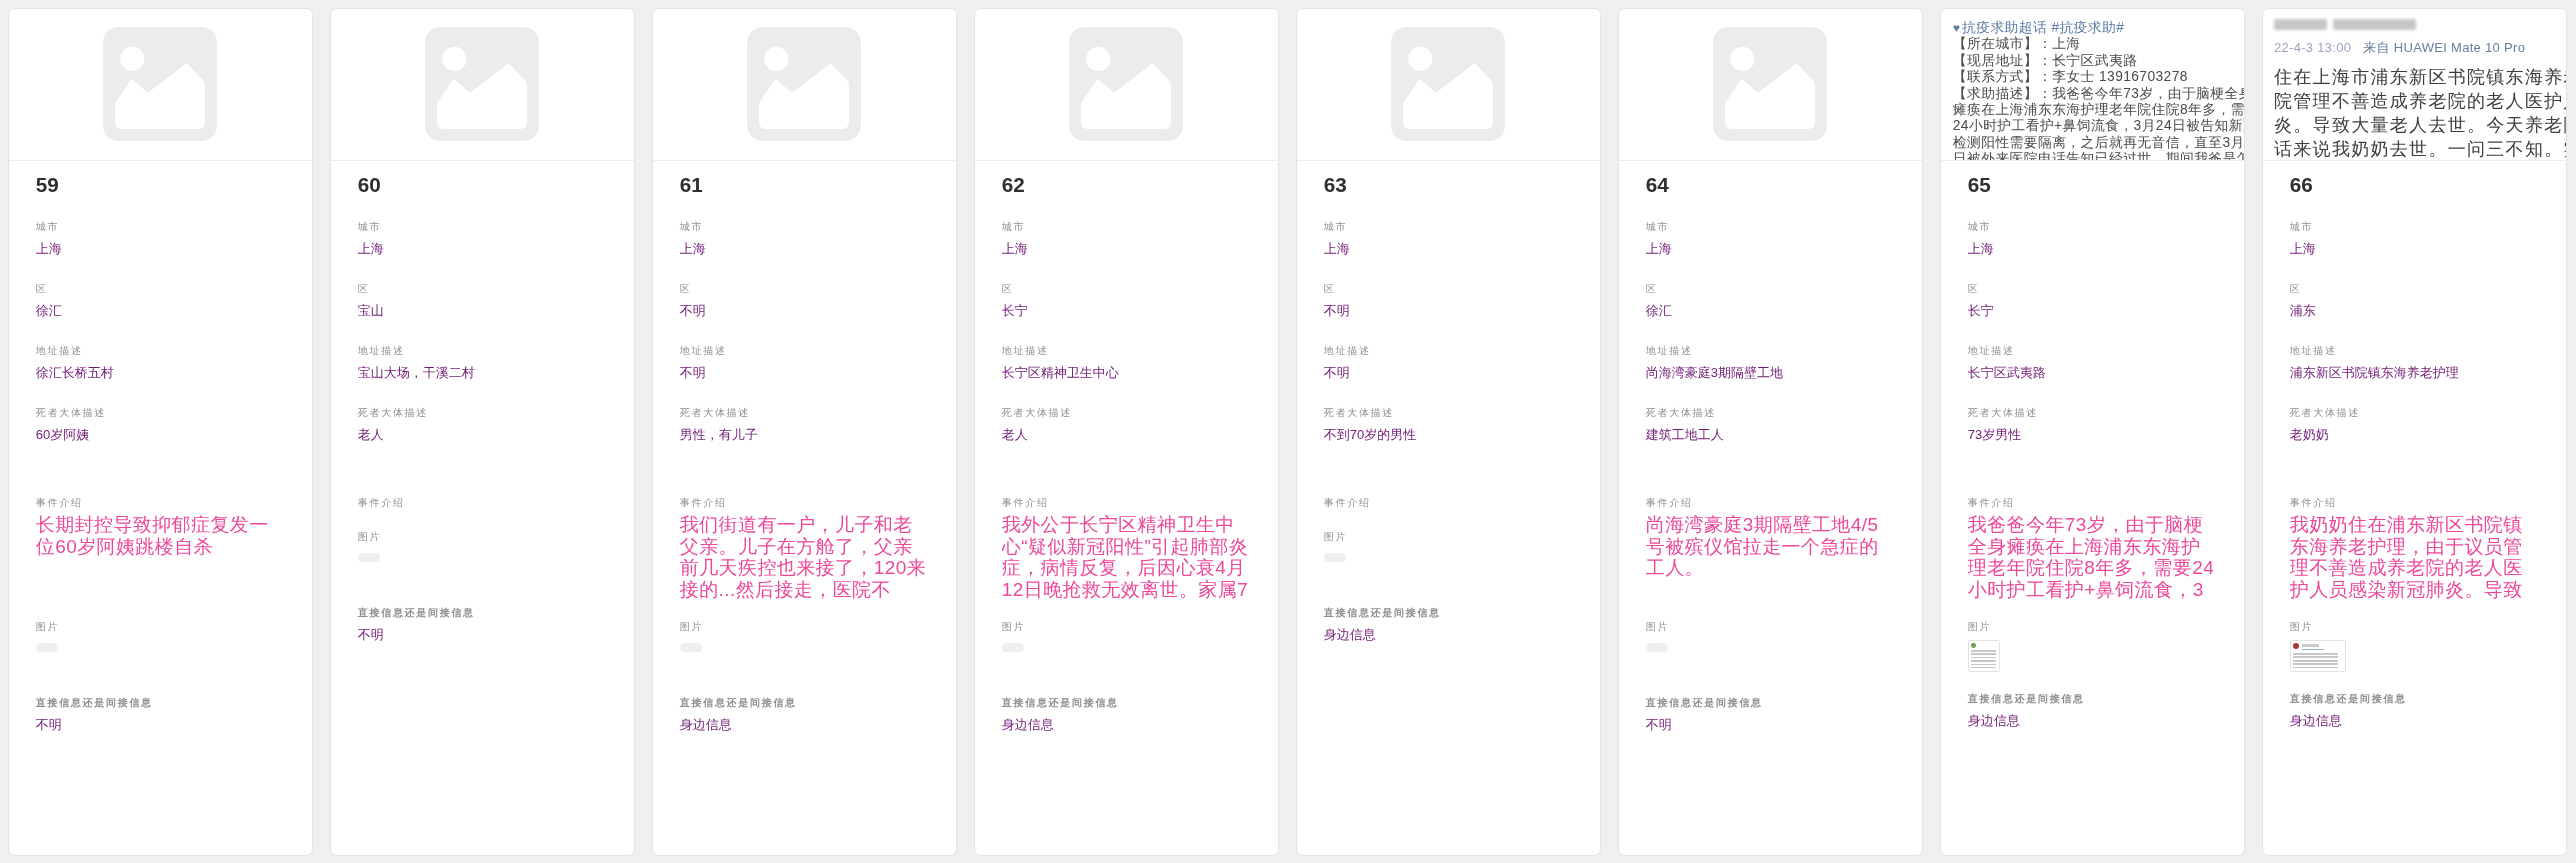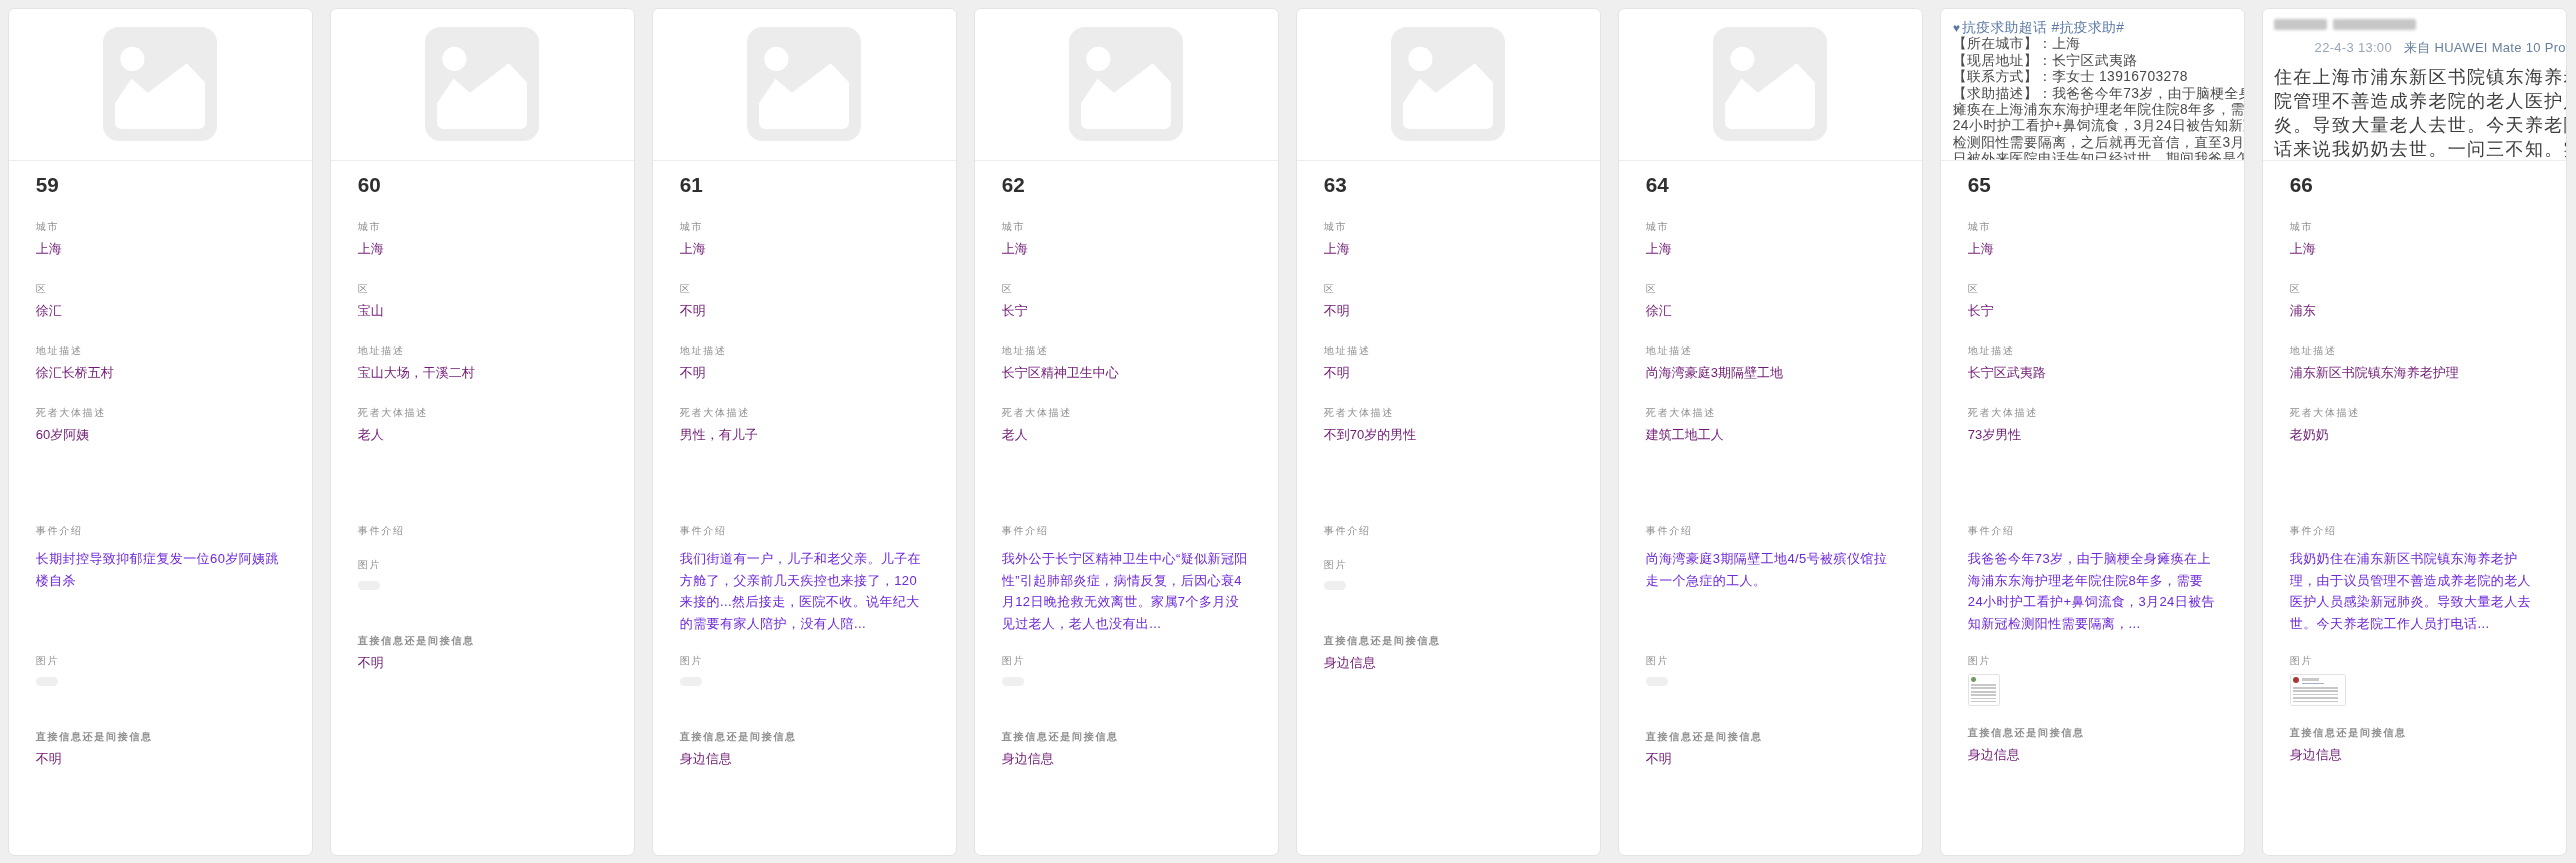--- a/index.html
+++ b/index.html
@@ -33,32 +33,32 @@
   .cover-help .line { overflow:hidden; }
   .cover-help .line.blue { color:#5b7aa6; }
   .cover-help .sticon { display:inline-block; margin-right:1.7px; color:#5b7aa6; font-size:12px; }
   .cutbar { margin-top:3.4px; width:271px; height:8.6px; background:#c9c9c9; opacity:.55; filter:blur(1.7px); border-radius:1.7px; }
   
   .cover-weibo { padding:10.3px 0 0 11.2px; white-space:nowrap; }
   .wb-name { display:flex; gap:6px; filter:blur(1.4px); }
   .wb-bar { height:11.2px; background:#c6c6c6; border-radius:1.7px; }
   .wb-bar.b1 { width:53px; }
   .wb-bar.b2 { width:83px; }
-  .wb-meta { margin-top:8.6px; font-size:13px; letter-spacing:0.3px; filter:blur(0.3px);text-align:right; }
+  .wb-meta { margin-top:8.6px; font-size:13px; letter-spacing:0.3px; filter:blur(0.3px); }
   .wb-date { color:#9aa6bb; margin-right:12px; }
   .wb-src  { color:#67809f; }
   .wb-lines { margin-top:7.8px; font-size:18px; line-height:24px; color:#3d3d3d; letter-spacing:1.3px; filter:blur(0.4px); overflow:hidden; }
   .wb-lines .line { overflow:hidden; white-space:nowrap; }
   
   .content { padding:10.3px 27px 0 27px; }
   .num { font-size:20.7px; font-weight:600; color:#2f2f2f; line-height:27.6px; }
   .lbl { margin-top:20.7px; font-size:10px; color:#8f8f8f; letter-spacing:1.7px; line-height:15.5px; }
   .val { margin-top:3.4px; font-size:13px; color:#701a75; line-height:22.4px; }
-  .lbl.evt-lbl { margin-top:76px; }
-  .evt { margin-top:10px; font-size:13px; color:#6d28d9; line-height:21.5px; height:86px; overflow:hidden; letter-spacing:0.4px; }
+  .lbl.evt-lbl { margin-top:48px; }
+  .evt { margin-top:4px; font-size:19px; color:#ec4899; line-height:21.5px; height:86px; overflow:hidden; letter-spacing:0.4px; }
   .lbl.img-lbl { margin-top:19px; }
   .thumb-area { margin-top:5.2px; height:36px; }
   .thumb-area > * { display:none; }
   .thumb-area > .show { display:block; }
   .pill { margin-top:8.6px; width:22.4px; height:8.6px; border-radius:4.3px; background:#efeff0; }
   .thumb-s, .thumb-w { position:relative; background:#fff; border:0.9px solid #e2e2e2; border-radius:1.7px; overflow:hidden; }
   .thumb-s { width:32px; height:32px; }
   .thumb-w { width:56px; height:32px; }
   .t-ava { position:absolute; top:2.6px; left:2.6px; border-radius:50%; }
   .thumb-s .t-ava { width:4.3px; height:4.3px; background:#6f9d5c; }

